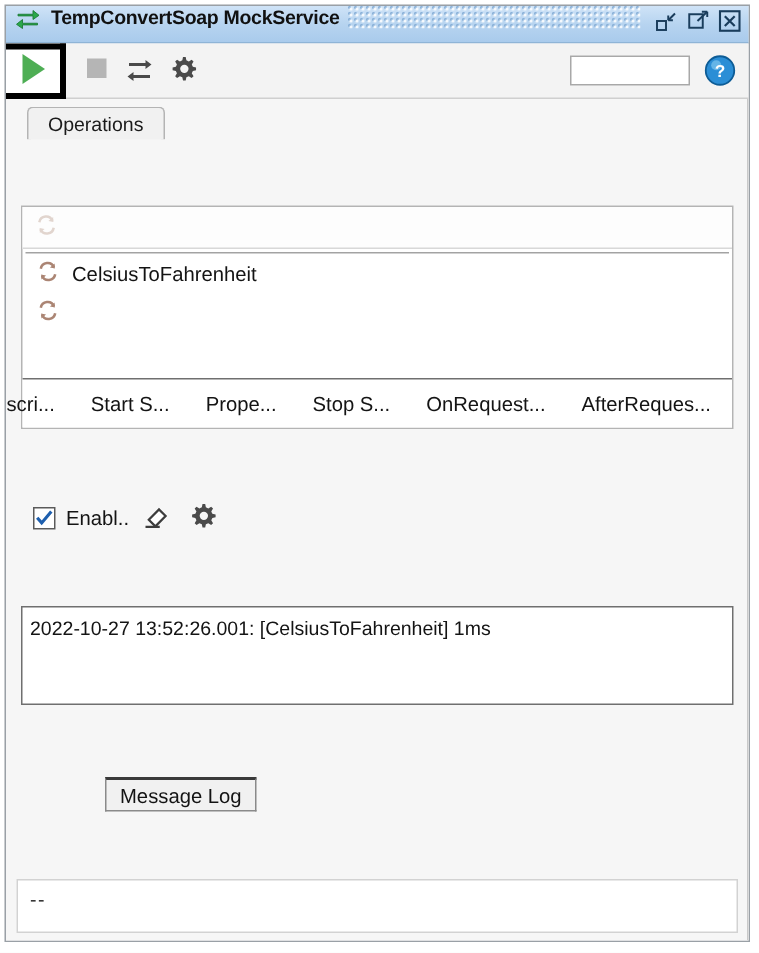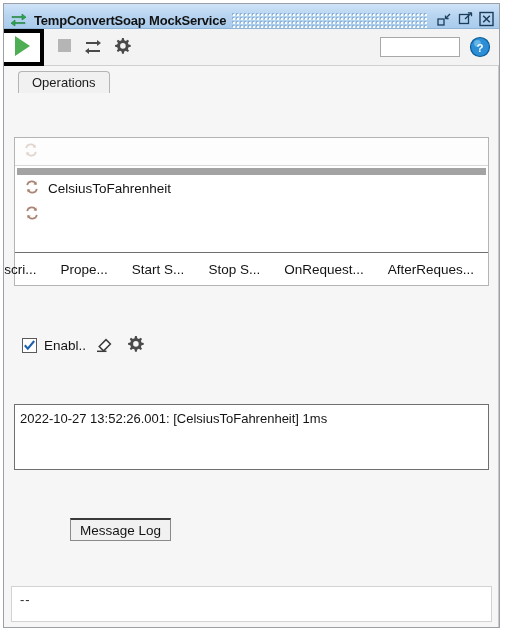--- a/index.html
+++ b/index.html
@@ -30,21 +30,21 @@
     flex-direction: column;
   }
 
   
   #title-bar {
     height: 25px;
     min-height: 25px;
     background: linear-gradient(to bottom, #cfe3f7 0%, #b7d4f0 50%, #a9cbec 100%);
     border-bottom: 1px solid #8fb4d6;
     display: flex;
-    align-items: flex-end;
+    align-items: flex-start;
     padding: 0 3px 0 6px;
     box-sizing: border-box;
     position: relative;
   }
   #app-icon {
     width: 17px;
     height: 17px;
     margin-right: 7px;
     flex: 0 0 auto;
   }
@@ -188,21 +188,21 @@
     align-items: center;
     padding-left: 8px;
     box-sizing: border-box;
   }
   #list-toolbar .mini-icon { opacity: 0.35; }
 
   
   #ops-list {
     flex: 1 1 auto;
     background: #ffffff;
-    border-top: 7px solid #a3a3a3;
+    border-top: 1px solid #a3a3a3;
     margin: 2px 2px 0 2px;
     overflow: hidden;
     min-height: 0;
     box-sizing: border-box;
   }
   .op-row {
     height: 26px;
     display: flex;
     align-items: center;
     padding-left: 7px;
@@ -478,22 +478,22 @@
               <path d="M12.8 9.8 A4.6 4.6 0 0 1 4 10.8" fill="none" stroke="#ab8574" stroke-width="1.7"></path>
               <path d="M3.6 13.4 L3.4 10.0 L6.7 10.7 Z" fill="#ab8574"></path>
             </svg>
           </span>
         </div>
 
       </div>
 
       <div id="ops-buttons">
         <button class="ops-btn">Descri...</button>
+        <button class="ops-btn">Start S...</button>
         <button class="ops-btn">Prope...</button>
-        <button class="ops-btn">Start S...</button>
         <button class="ops-btn">Stop S...</button>
         <button class="ops-btn">OnRequest...</button>
         <button class="ops-btn">AfterReques...</button>
       </div>
 
     </div>
 
     <div id="enable-row">
       <span id="enable-checkbox">
         <svg width="13" height="13" viewBox="0 0 13 13">

